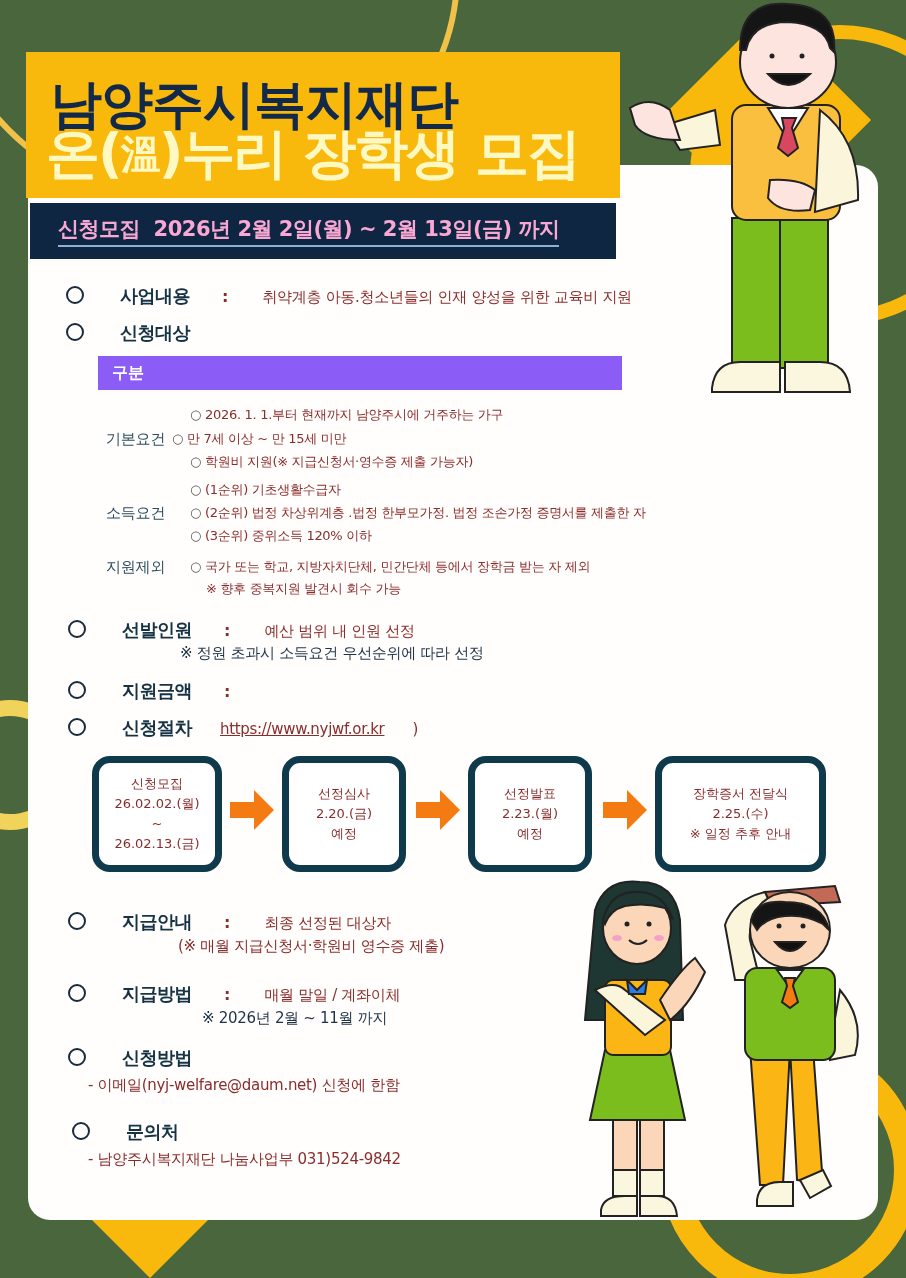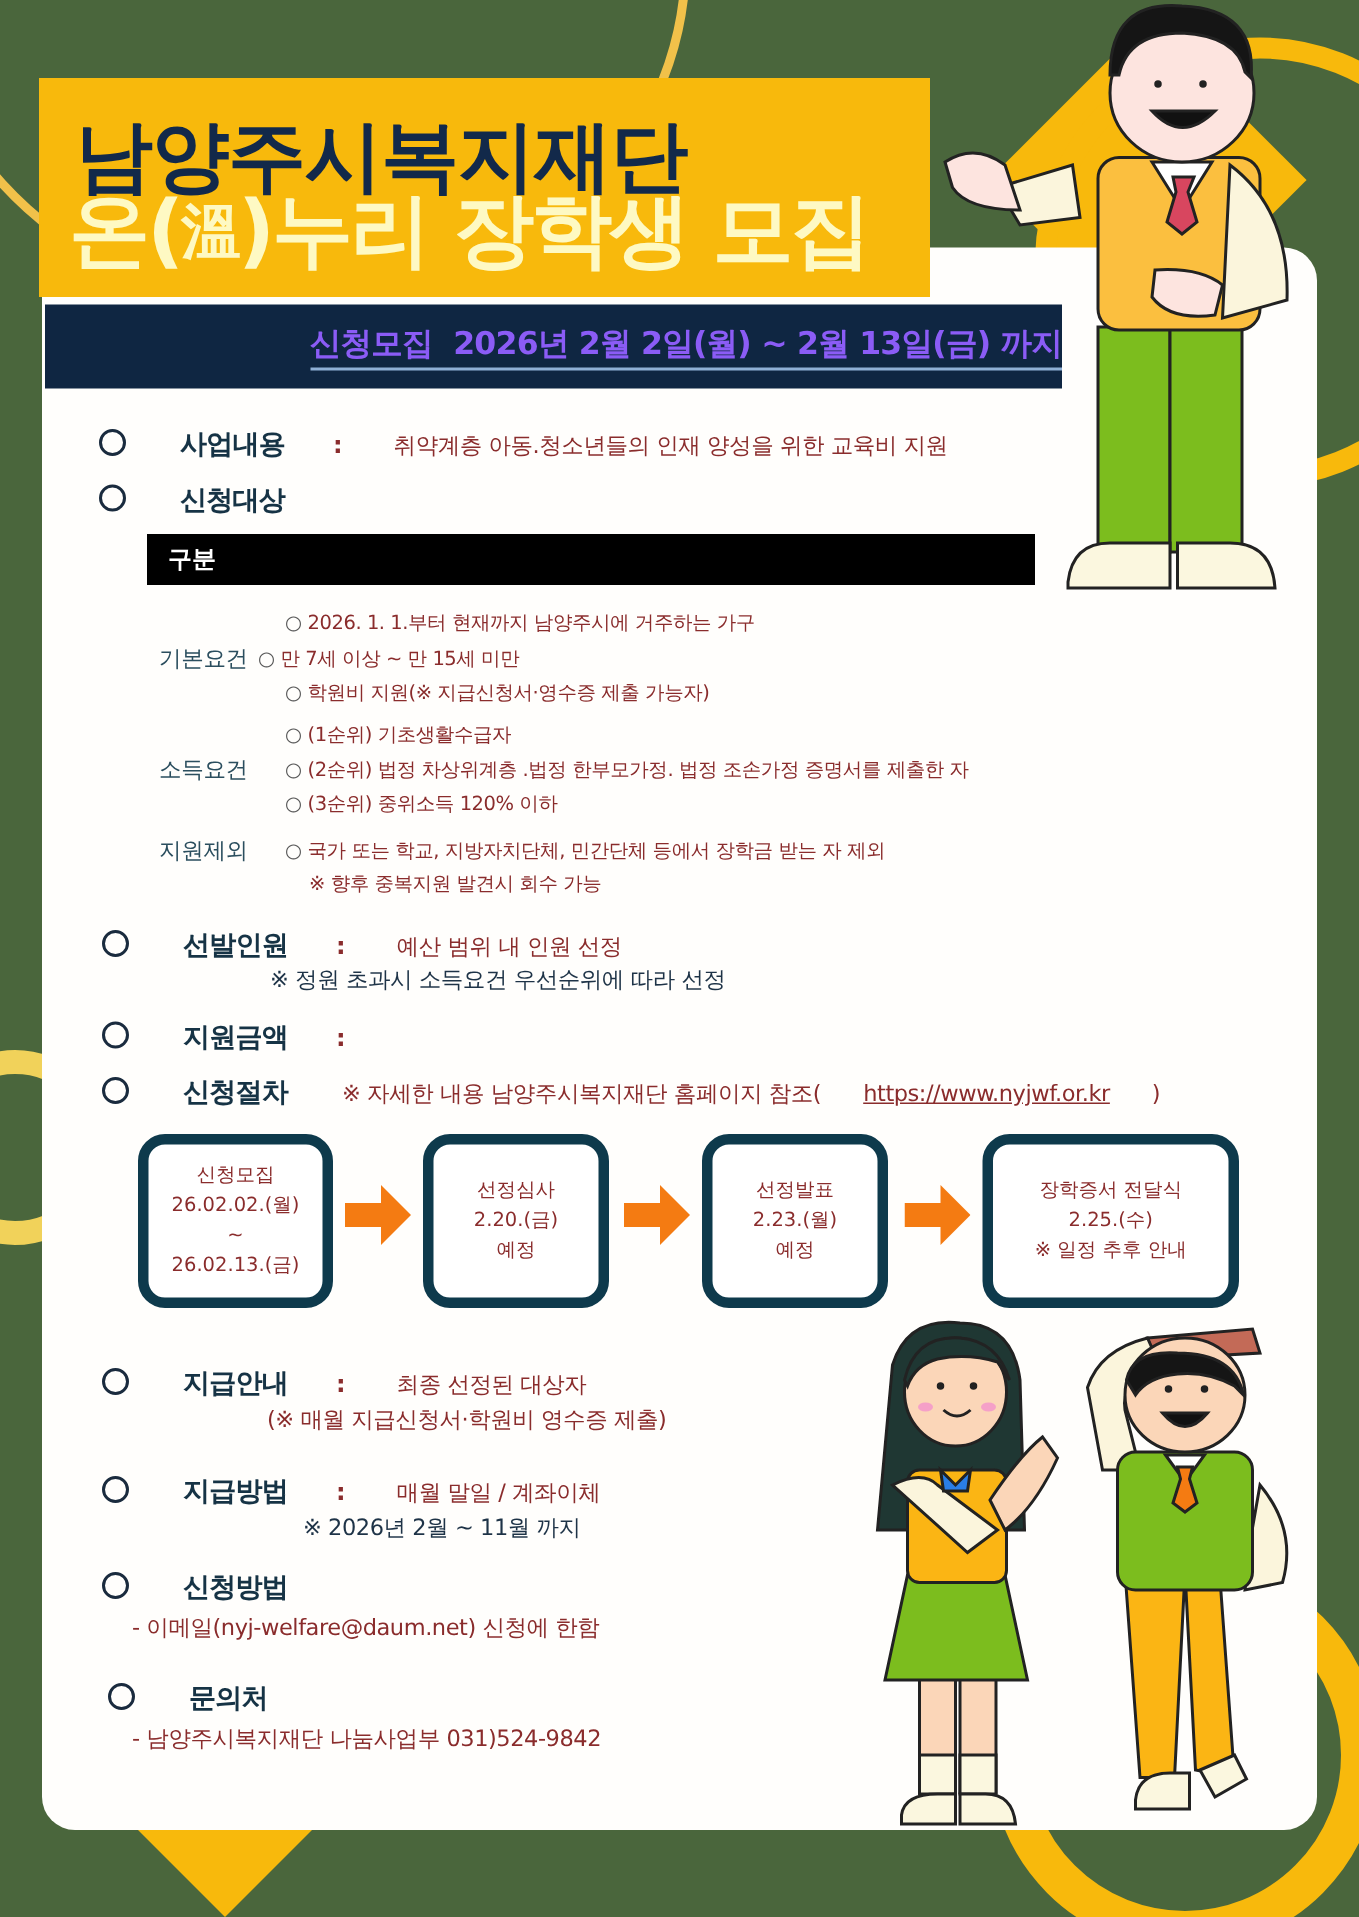--- a/index.html
+++ b/index.html
@@ -31,44 +31,44 @@
     position: absolute; left: 50px; top: 70px;
     font-size: 52px; font-weight: bold; color: #12294a; letter-spacing: -1px;
   }
   .title-line2 {
     position: absolute; left: 46px; top: 118px;
     font-size: 54px; font-weight: bold; color: #fef9c3; letter-spacing: -2px;
   }
   .title-line2 .han { font-size: 40px; vertical-align: 4px; }
 
   .date-bar {
-    position: absolute; left: 30px; top: 203px; width: 678px; height: 56px;
-    background: #0f2642; color: #8b5cf6;
-    display: flex; align-items: center; padding-left: 28px; justify-content: flex-end;
+    position: absolute; left: 30px; top: 203px; width: 586px; height: 56px;
+    background: #0f2642; color: #f9a8d4;
+    display: flex; align-items: center; padding-left: 28px;
   }
   .date-bar span {
     font-size: 21px; font-weight: bold; letter-spacing: -0.5px;
     border-bottom: 2px solid #8fb0d6; padding-bottom: 2px; white-space: pre;
   }
 
   .sec { position: absolute; display: flex; align-items: baseline; white-space: nowrap; gap: 28px; }
   .bullet {
     display: inline-block; width: 18px; height: 18px; border: 2px solid #1a2b3e;
     border-radius: 50%; margin-right: 8px; transform: translateY(2px);
   }
   .sec-label { font-size: 18px; font-weight: bold; color: #163345; letter-spacing: -0.5px; }
   .sec-colon { font-size: 16px; color: #8a2c2c; margin: 0 6px 0 4px; font-weight: bold; }
   .sec-value { font-size: 15px; color: #8a2c2c; letter-spacing: -0.3px; }
   .sub { position: absolute; font-size: 15px; white-space: nowrap; letter-spacing: -0.3px; }
   .sub.dark { color: #1e3347; }
   .sub.red { color: #8a2c2c; }
 
   .table-head {
-    position: absolute; left: 98px; top: 356px; width: 592px; height: 34px;
-    background: #000000; color: #fff; font-size: 16px; font-weight: bold;
+    position: absolute; left: 98px; top: 356px; width: 524px; height: 34px;
+    background: #8b5cf6; color: #fff; font-size: 16px; font-weight: bold;
     display: flex; align-items: center; padding-left: 14px;
   }
   .req-cat { position: absolute; font-size: 15px; color: #2b4e5e; letter-spacing: -0.2px; }
   .req-item { position: absolute; font-size: 13px; color: #8a2c2c; white-space: nowrap; letter-spacing: -0.3px; }
   .req-item .o { color: #555; margin-right: 4px; }
 
   .step {
     position: absolute; top: 756px; height: 116px;
     border: 7px solid #0e3a4c; border-radius: 18px; background: #fff;
     display: flex; flex-direction: column; align-items: center; justify-content: center;
@@ -139,21 +139,20 @@
 
 <div class="sec" style="left:68px; top:679px;">
   <span class="bullet"></span>
   <span class="sec-label">지원금액</span>
   <span class="sec-colon">:</span>
 </div>
 
 <div class="sec" style="left:68px; top:716px;">
   <span class="bullet"></span>
   <span class="sec-label">신청절차</span>
-  <span class="sec-value" style="margin-left:8px;">※  자세한 내용 남양주시복지재단 홈페이지 참조(</span>
   <span class="sec-value url"> https://www.nyjwf.or.kr</span>
   <span class="sec-value">)</span>
 </div>
 
 <div class="step" style="left:92px; width:130px;">
   <div>신청모집</div>
   <div>26.02.02.(월)</div>
   <div>~</div>
   <div>26.02.13.(금)</div>
 </div>

